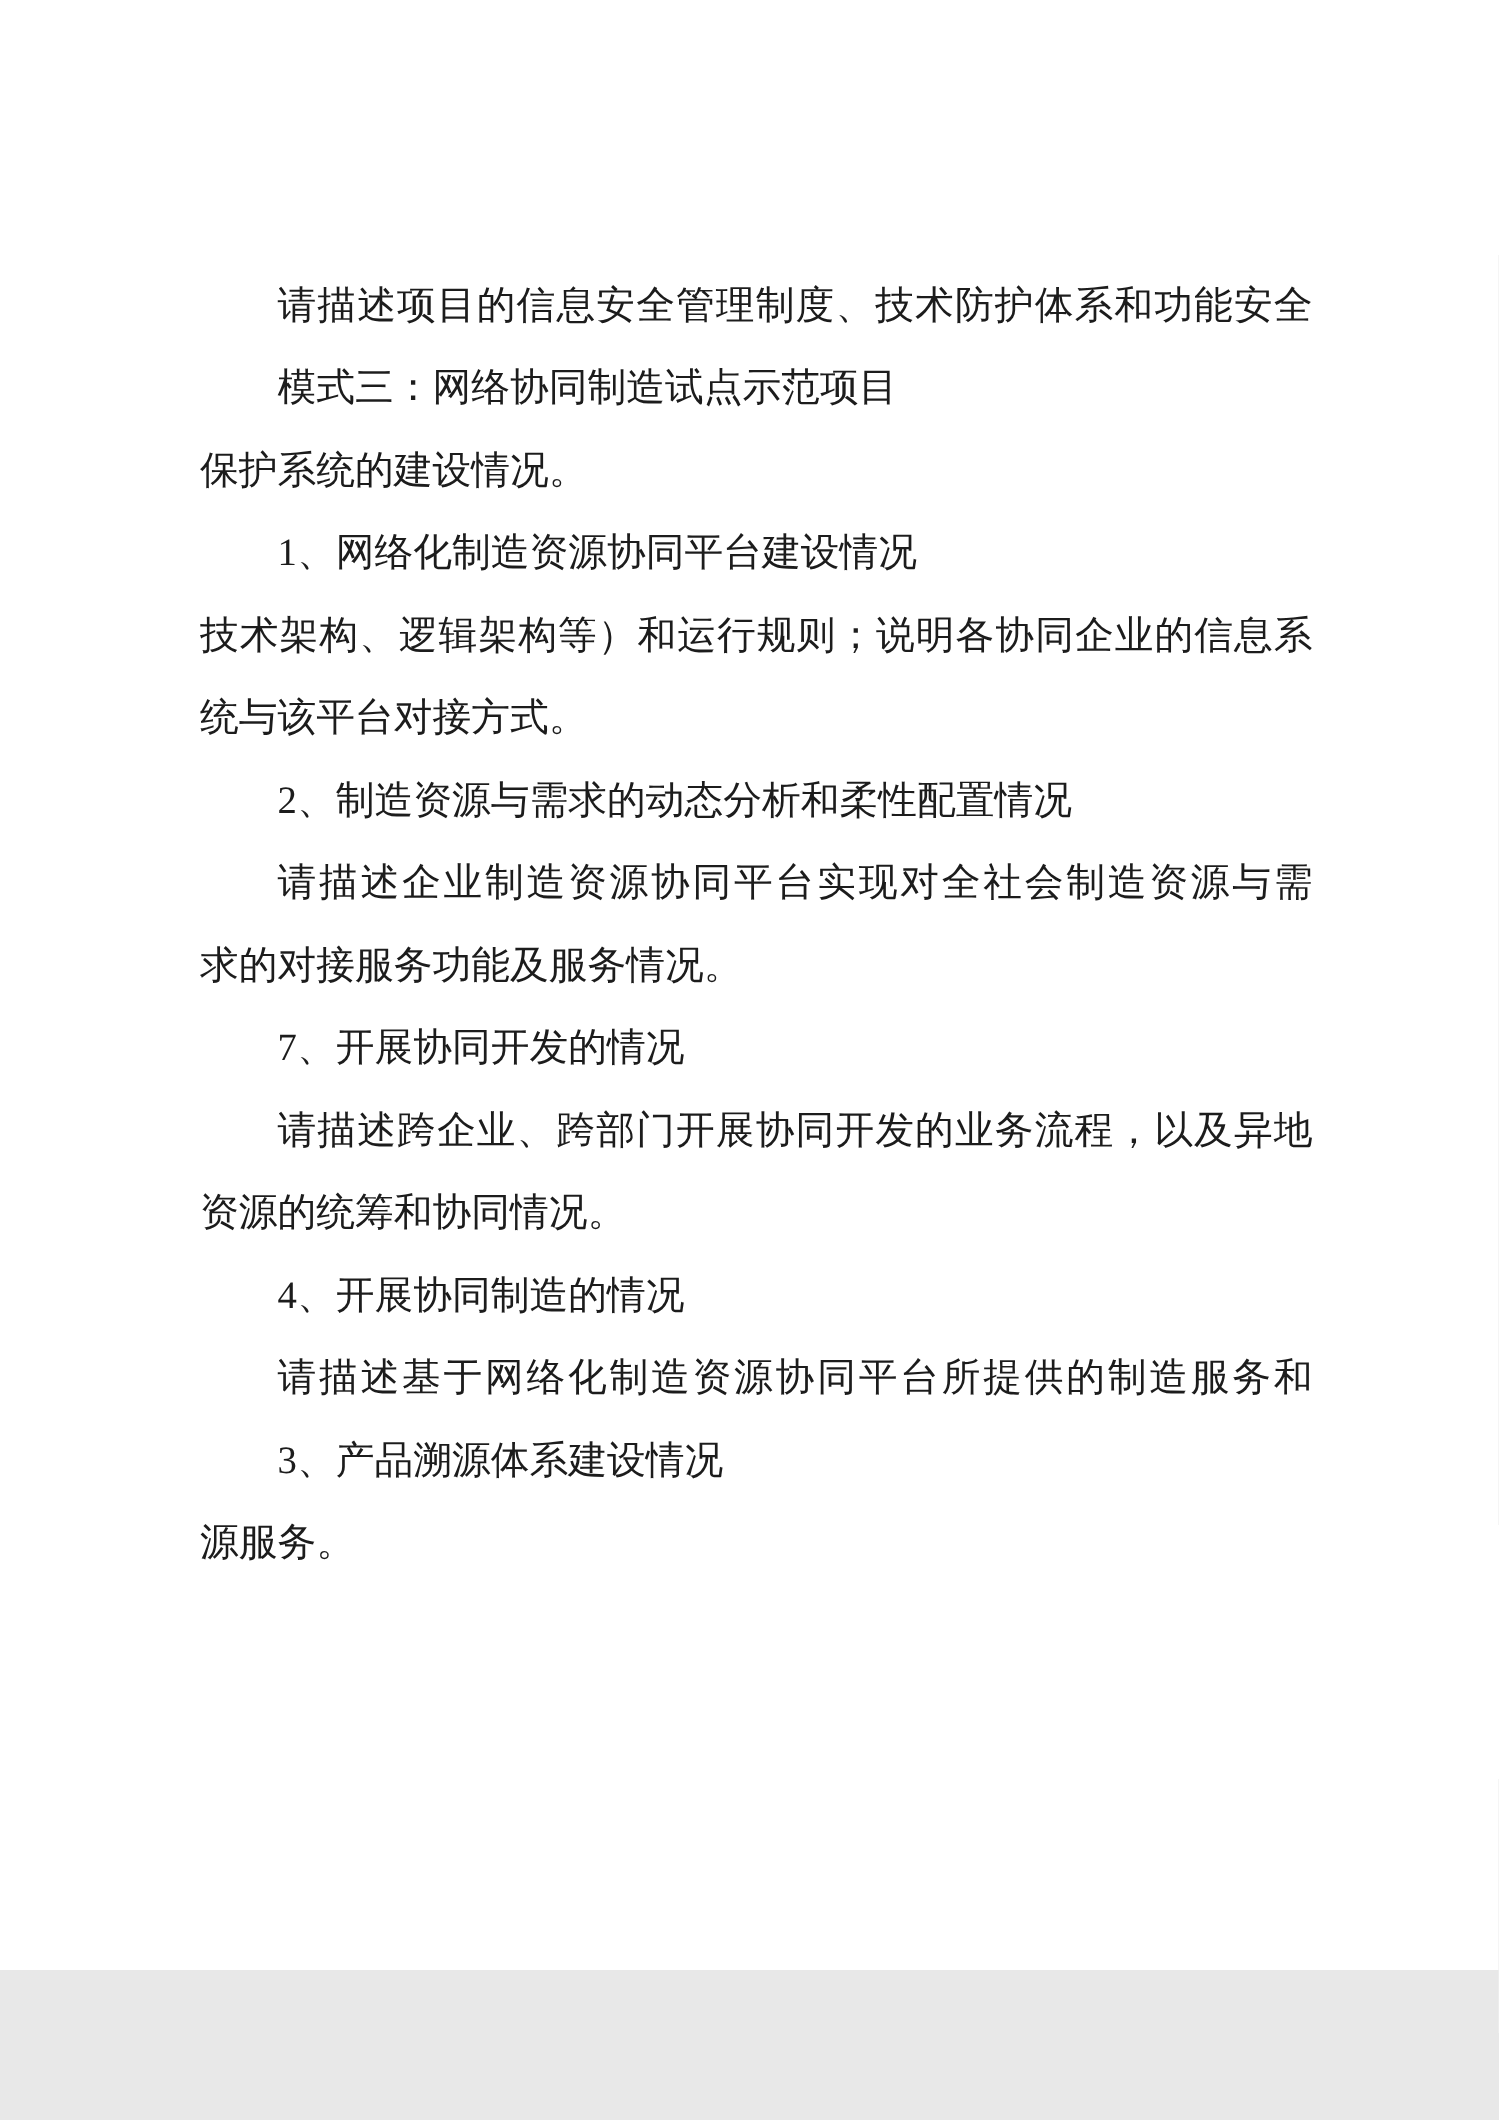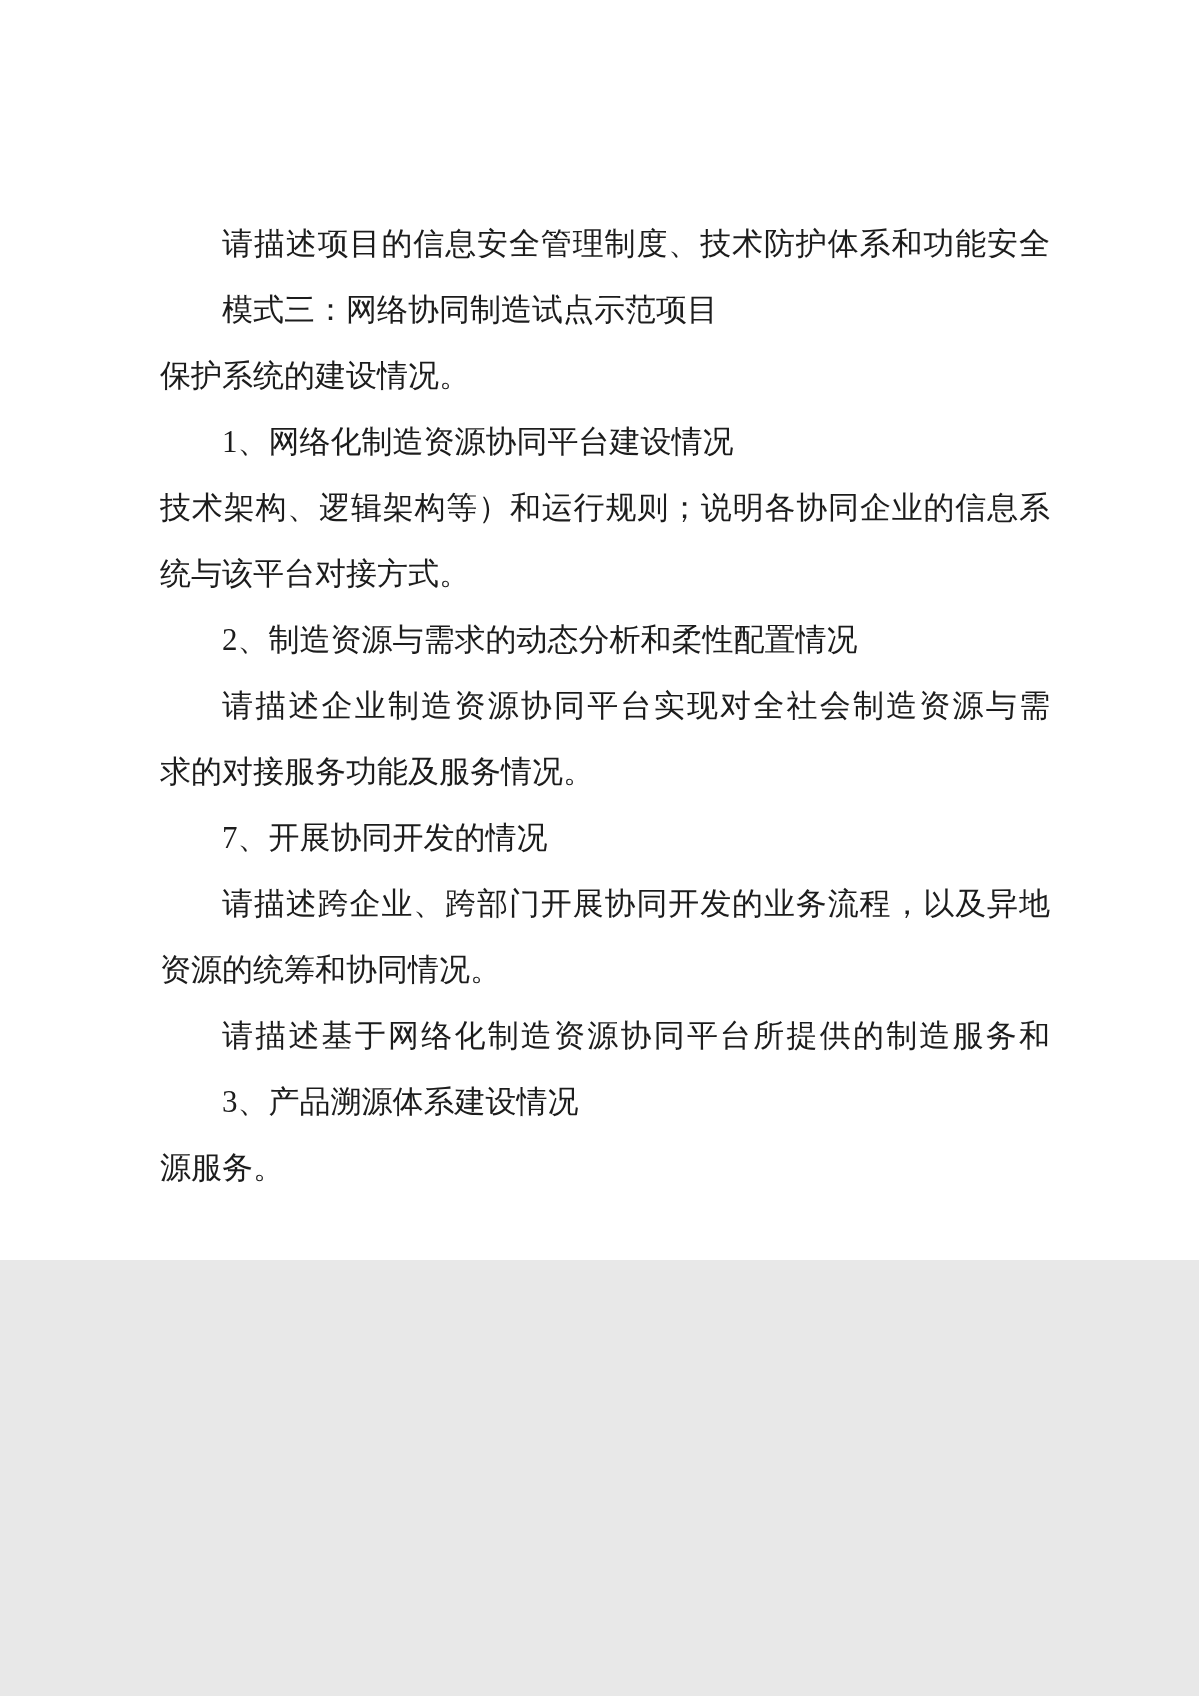--- a/index.html
+++ b/index.html
@@ -3,21 +3,21 @@
 <meta charset="utf-8">
 <style>
   html, body {
     margin: 0;
     padding: 0;
     background: #e8e8e8;
   }
   .page {
     position: relative;
     width: 1199px;
-    height: 1260px;
+    height: 1576px;
     background: #ffffff;
     overflow: hidden;
     font-family: "Liberation Serif", "DejaVu Serif", serif;
     color: #1c1c1c;
   }
   .content {
     position: absolute;
     left: 160px;
     top: 211px;
     width: 890px;
@@ -59,18 +59,19 @@
     <div class="line">保护系统的建设情况。</div>
     <div class="line indent">1、网络化制造资源协同平台建设情况</div>
     <div class="line fill">技术架构、逻辑架构等）和运行规则；说明各协同企业的信息系</div>
     <div class="line">统与该平台对接方式。</div>
     <div class="line indent">2、制造资源与需求的动态分析和柔性配置情况</div>
     <div class="line indent fill">请描述企业制造资源协同平台实现对全社会制造资源与需</div>
     <div class="line">求的对接服务功能及服务情况。</div>
     <div class="line indent">7、开展协同开发的情况</div>
     <div class="line indent fill">请描述跨企业、跨部门开展协同开发的业务流程，以及异地</div>
     <div class="line">资源的统筹和协同情况。</div>
+    <div class="line indent">4、开展协同制造的情况</div>
     <div class="line indent fill">请描述基于网络化制造资源协同平台所提供的制造服务和</div>
     <div class="line indent">3、产品溯源体系建设情况</div>
     <div class="line">源服务。</div>
   </div>
   <div class="page-number">89</div>
 </div>
 
 </body></html>

